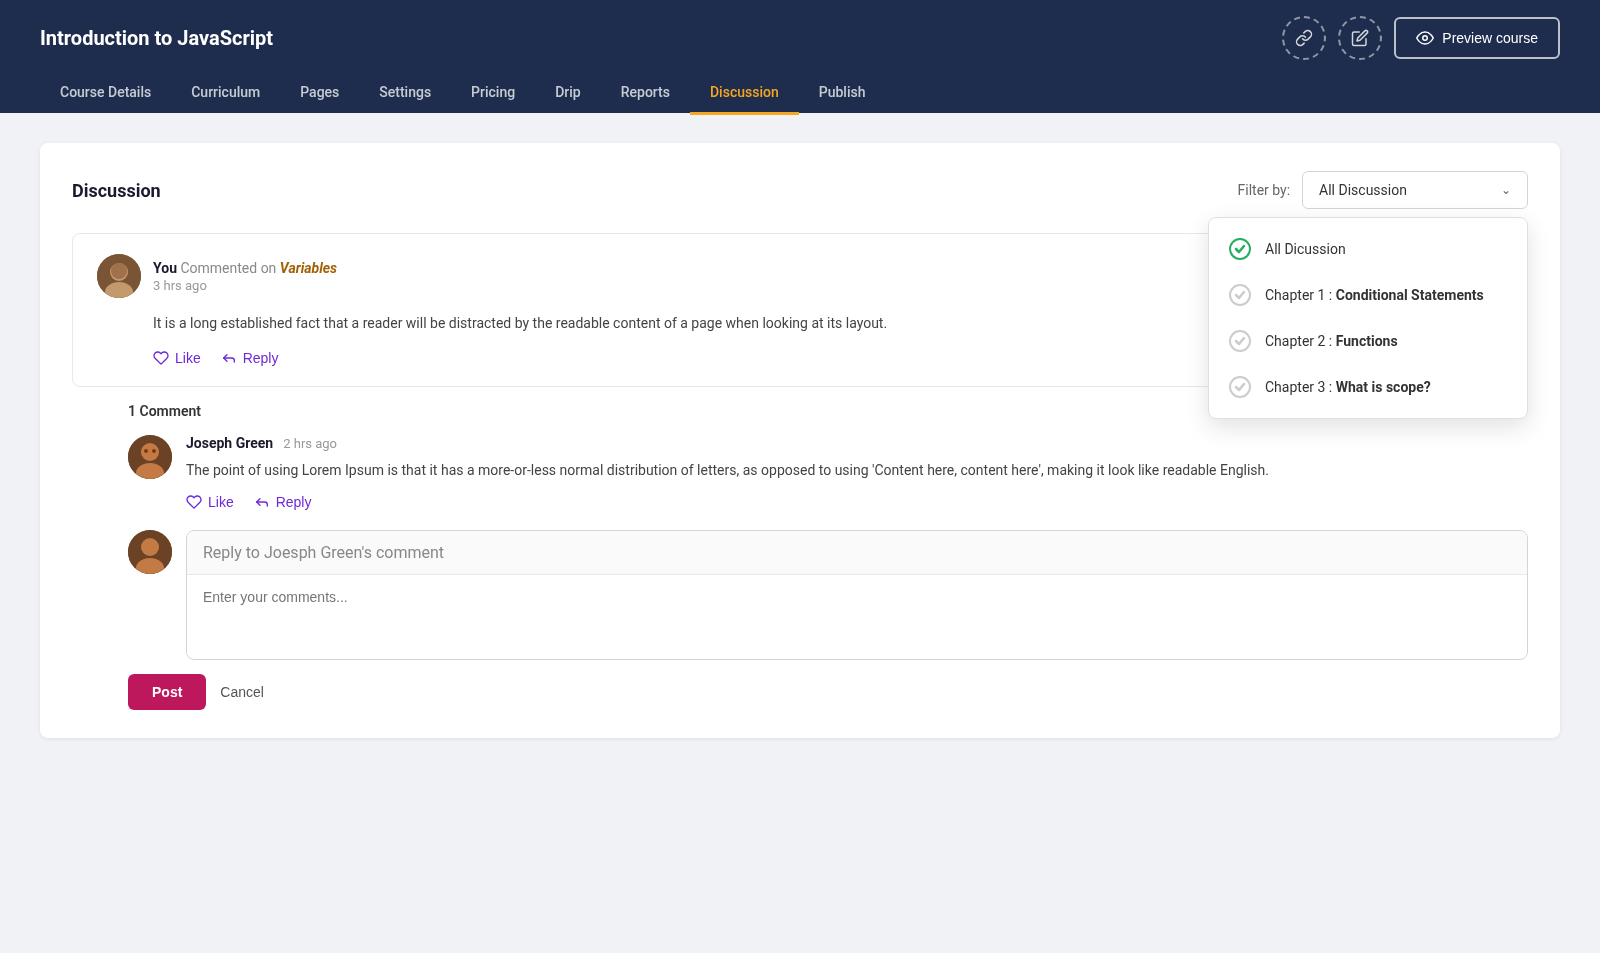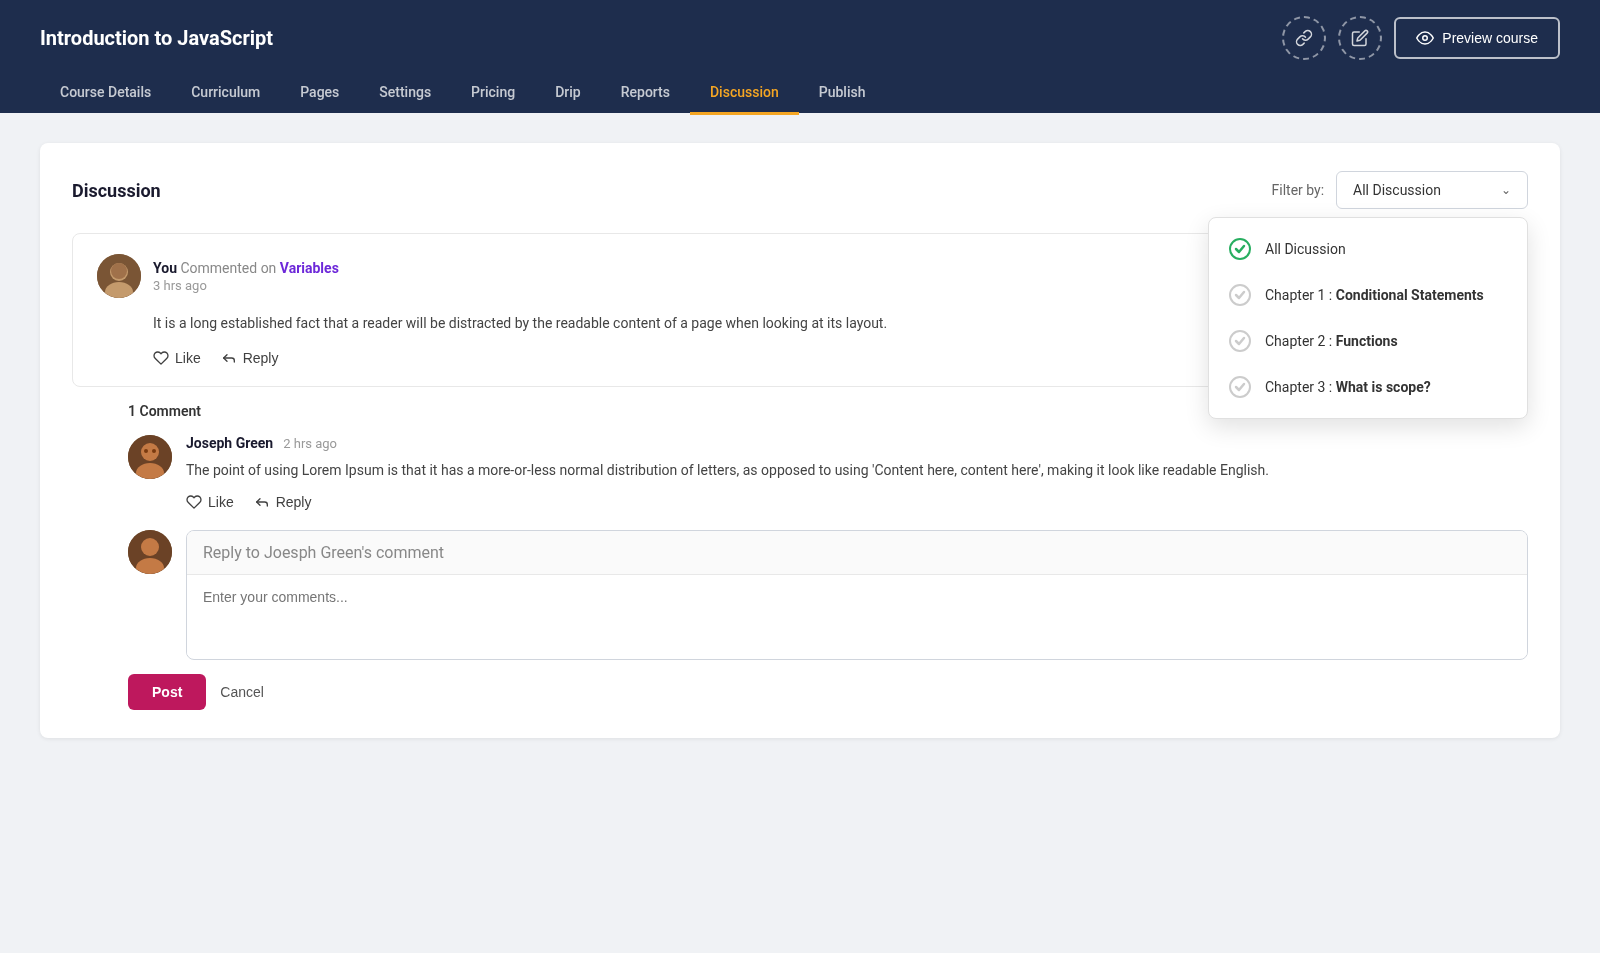--- a/index.html
+++ b/index.html
@@ -109,21 +109,21 @@
       font-size: 14px;
     }
     .filter-dropdown {
       border: 1px solid #d0d5dd;
       border-radius: 6px;
       padding: 10px 16px;
       font-size: 14px;
       cursor: pointer;
       display: flex;
       align-items: center;
-      gap: 60px;
+      gap: 94px;
       background: #fff;
       min-width: 180px;
     }
     .filter-dropdown-text {
       color: #333;
     }
     .chevron-down {
       color: #666;
       font-size: 12px;
     }
@@ -210,21 +210,22 @@
     .comment-user-line .username {
       font-weight: 700;
       color: #1a1a2e;
     }
     .comment-user-line .commented-on {
       color: #888;
       font-weight: 400;
     }
     .comment-user-line .lesson-name {
       font-weight: 700;
-      color: #6d28d9;
+      color: #a16207;
+      font-style: italic;
     }
     .comment-time {
       font-size: 13px;
       color: #999;
     }
     .comment-body {
       font-size: 14px;
       color: #444;
       line-height: 1.6;
       margin-bottom: 16px;
@@ -235,21 +236,21 @@
       align-items: center;
       gap: 20px;
       margin-left: 56px;
     }
     .action-btn {
       display: flex;
       align-items: center;
       gap: 6px;
       cursor: pointer;
       font-size: 14px;
-      color: #404040;
+      color: #6d28d9;
       background: none;
       border: none;
     }
 
     
     .comments-section {
       padding-left: 56px;
     }
     .comments-count {
       font-size: 14px;

